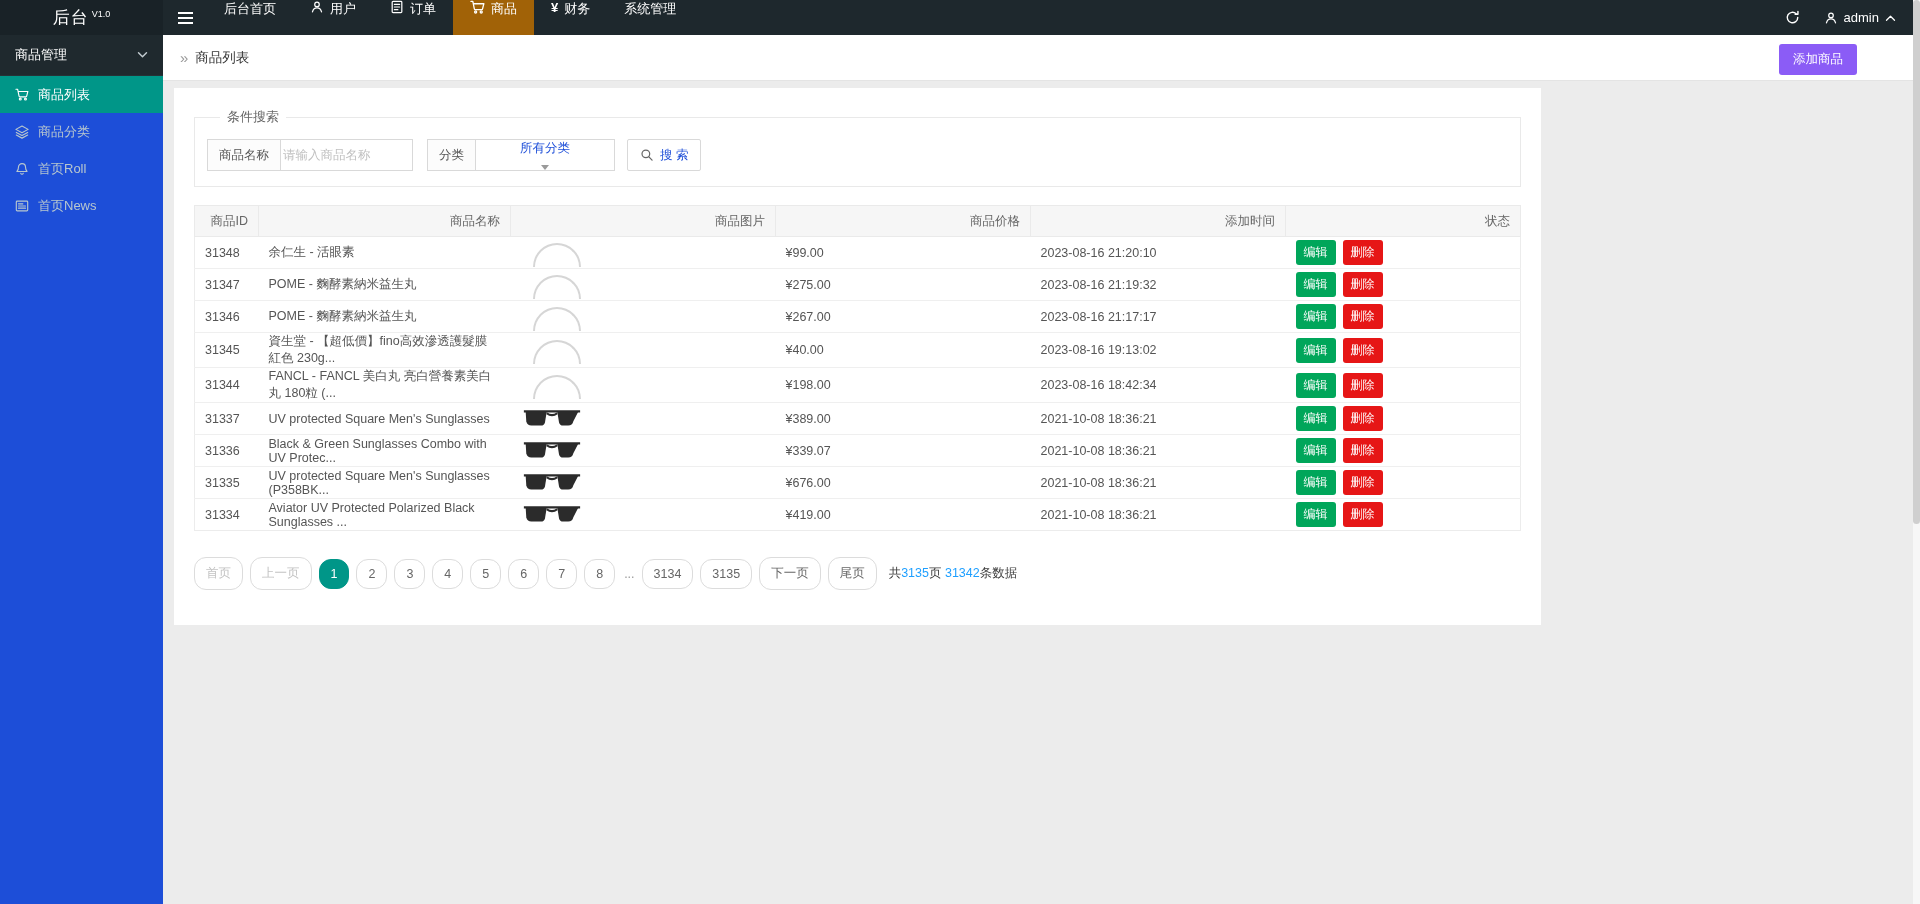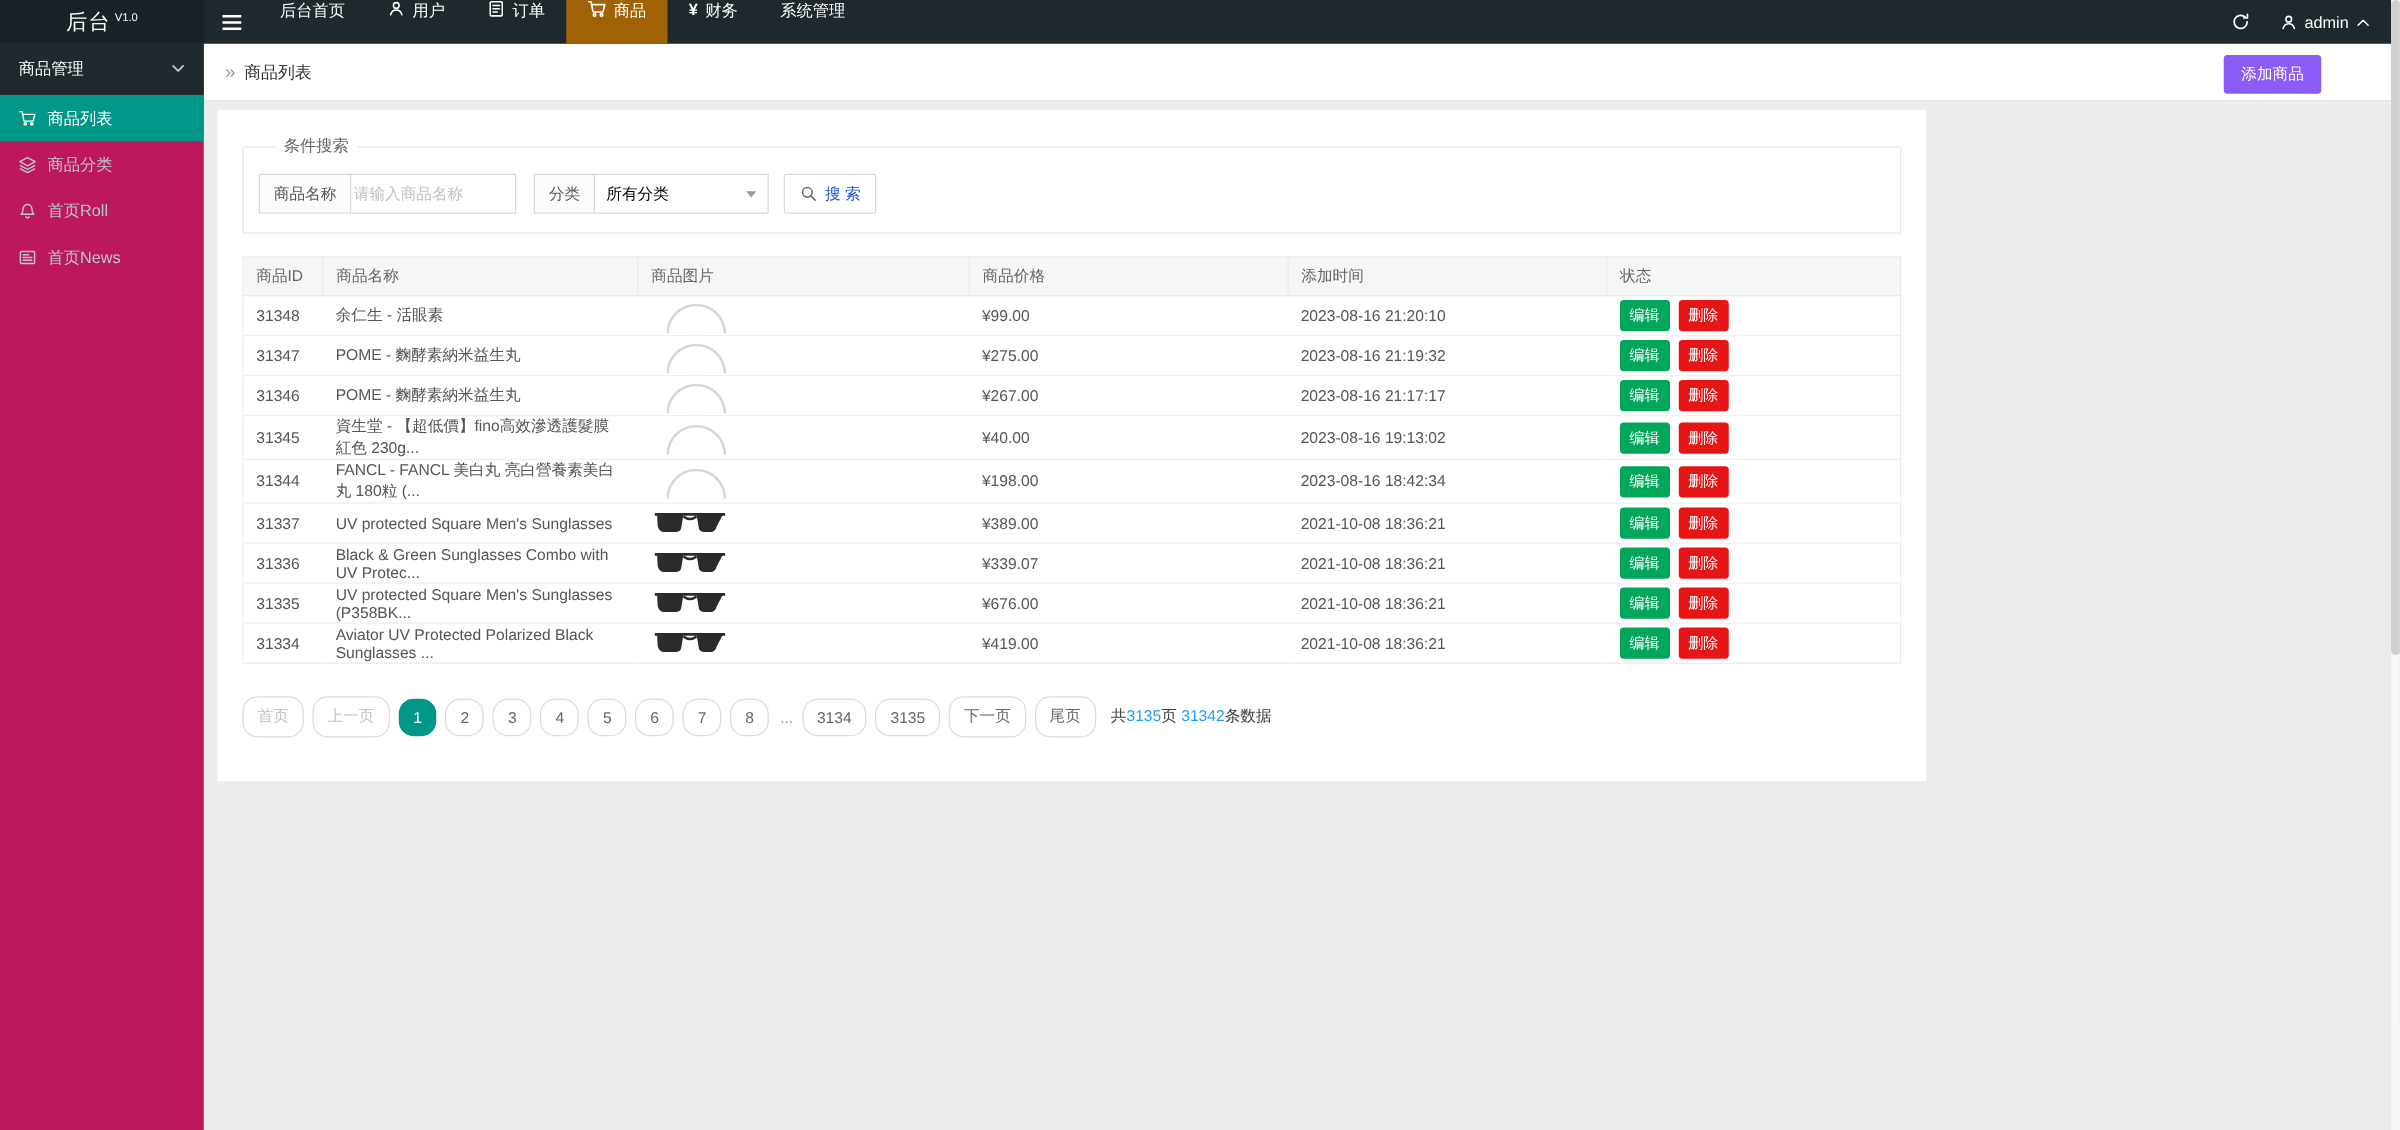--- a/index.html
+++ b/index.html
@@ -19,21 +19,21 @@
   .nav-ico { display:flex; align-items:center; }
   .nav-ico svg { stroke:#fff; fill:none; stroke-width:1.4; stroke-linecap:round; stroke-linejoin:round; }
   .yen { font-size:13px; font-weight:bold; }
   .topbar-right { margin-left:auto; display:flex; align-items:stretch; padding-right:14px; }
   .top-icon-btn { display:flex; align-items:center; padding:0 14px; cursor:pointer; }
   .top-icon-btn svg { stroke:#fff; fill:none; stroke-width:1.5; stroke-linecap:round; stroke-linejoin:round; }
   .user-menu { display:flex; align-items:center; gap:6px; padding:0 10px; font-size:13px; cursor:pointer; }
   .user-menu svg { stroke:#fff; fill:none; stroke-width:1.4; stroke-linecap:round; stroke-linejoin:round; }
 
   
-  .sidebar { position:absolute; top:35px; left:0; bottom:0; width:163px; background:#be185d; z-index:4; }
+  .sidebar { position:absolute; top:35px; left:0; bottom:0; width:163px; background:#1d4ed8; z-index:4; }
   .side-group { height:41px; display:flex; align-items:center; justify-content:space-between; padding:0 15px; color:#fff; font-size:13px; background:#1f292e; border-bottom:1px solid rgba(255,255,255,0.04); cursor:pointer; }
   .side-group svg { stroke:#c3ccd1; fill:none; stroke-width:1.6; stroke-linecap:round; stroke-linejoin:round; }
   .side-item { height:37px; display:flex; align-items:center; gap:9px; padding:0 15px; color:#b8c7ce; font-size:13px; cursor:pointer; }
   .side-item svg { stroke:currentColor; fill:none; stroke-width:1.3; stroke-linecap:round; stroke-linejoin:round; flex:0 0 auto; }
   .side-item.active { background:#009688; color:#fff; }
 
   
   .main { position:absolute; top:35px; left:163px; right:0; bottom:0; background:#ececec; }
   .breadcrumb-bar { position:relative; height:46px; background:#fff; display:flex; align-items:center; padding-left:17px; border-bottom:1px solid #e4e4e4; }
   .crumb-arrows::before { content:"\00BB"; color:#9a9a9a; font-size:15px; margin-right:7px; }
@@ -45,28 +45,28 @@
 
   
   fieldset.search-box { border:1px solid #e9e9e9; padding:13px 12px 15px; }
   fieldset.search-box legend { font-size:13px; color:#666; padding:0 7px; margin-left:13px; }
   .search-row { display:flex; align-items:center; }
   .ig { display:flex; align-items:stretch; }
   .ig-label { border:1px solid #d9d9d9; background:#fcfcfc; height:32px; line-height:30px; padding:0 11px; font-size:12.5px; color:#555; white-space:nowrap; }
   .ig-input { border:1px solid #d9d9d9; margin-left:-1px; height:32px; width:133px; padding:0 2px; font-size:12.5px; color:#555; outline:none; font-family:inherit; }
   .ig-input::placeholder { color:#c0c0c0; }
   .ig2 { margin-left:14px; }
-  .ig-select { border:1px solid #d9d9d9; margin-left:-1px; height:32px; width:140px; padding:0 9px; font-size:12.5px; color:#000000; display:flex; align-items:center; justify-content:space-between; cursor:pointer; background:#fff; }
+  .ig-select { border:1px solid #d9d9d9; margin-left:-1px; height:32px; width:140px; padding:0 9px; font-size:12.5px; color:#1d4ed8; display:flex; align-items:center; justify-content:space-between; cursor:pointer; background:#fff;flex-direction:column; }
   .caret-down-tri { width:0; height:0; border-left:4px solid transparent; border-right:4px solid transparent; border-top:5px solid #9a9a9a; }
   .search-btn { margin-left:12px; display:flex; align-items:center; gap:6px; border:1px solid #d9d9d9; background:#fff; border-radius:2px; height:32px; padding:0 12px; font-size:12.5px; color:#1d4ed8; cursor:pointer; font-family:inherit; }
   .search-btn svg { stroke:#666; fill:none; stroke-width:1.4; stroke-linecap:round; }
 
   
   table.goods { width:100%; border-collapse:collapse; margin-top:18px; border:1px solid #ececec; }
-  table.goods th { background:#f6f6f6; height:31px; font-weight:normal; font-size:12.5px; color:#666; text-align:left; padding:0 10px; border:1px solid #eaeaea; }
+  table.goods th { background:#f6f6f6; height:31px; font-weight:normal; font-size:12.5px; color:#666; text-align:right; padding:0 10px; border:1px solid #eaeaea; }
   table.goods td { height:32px; font-size:12.5px; color:#555; padding:0 10px; border-top:1px solid #efefef; }
   td.c-id { color:#666; }
   .c-img .arc, .c-img .glasses { display:none; vertical-align:middle; }
   .c-img[data-kind="arc"] .arc { display:inline-block; }
   .c-img[data-kind="glasses"] .glasses { display:inline-block; }
   .arc { width:48px; height:24px; border:2px solid #d6d6d6; border-bottom:none; border-radius:48px 48px 0 0; margin-left:12px; margin-top:4px; }
   .glasses { margin-left:2px; }
   .btn-edit { background:#00a65a; border:none; color:#fff; font-size:12px; padding:4px 8px; border-radius:3px; margin-right:7px; cursor:pointer; font-family:inherit; }
   .btn-del { background:#e61616; border:none; color:#fff; font-size:12px; padding:4px 8px; border-radius:3px; cursor:pointer; font-family:inherit; }
 

